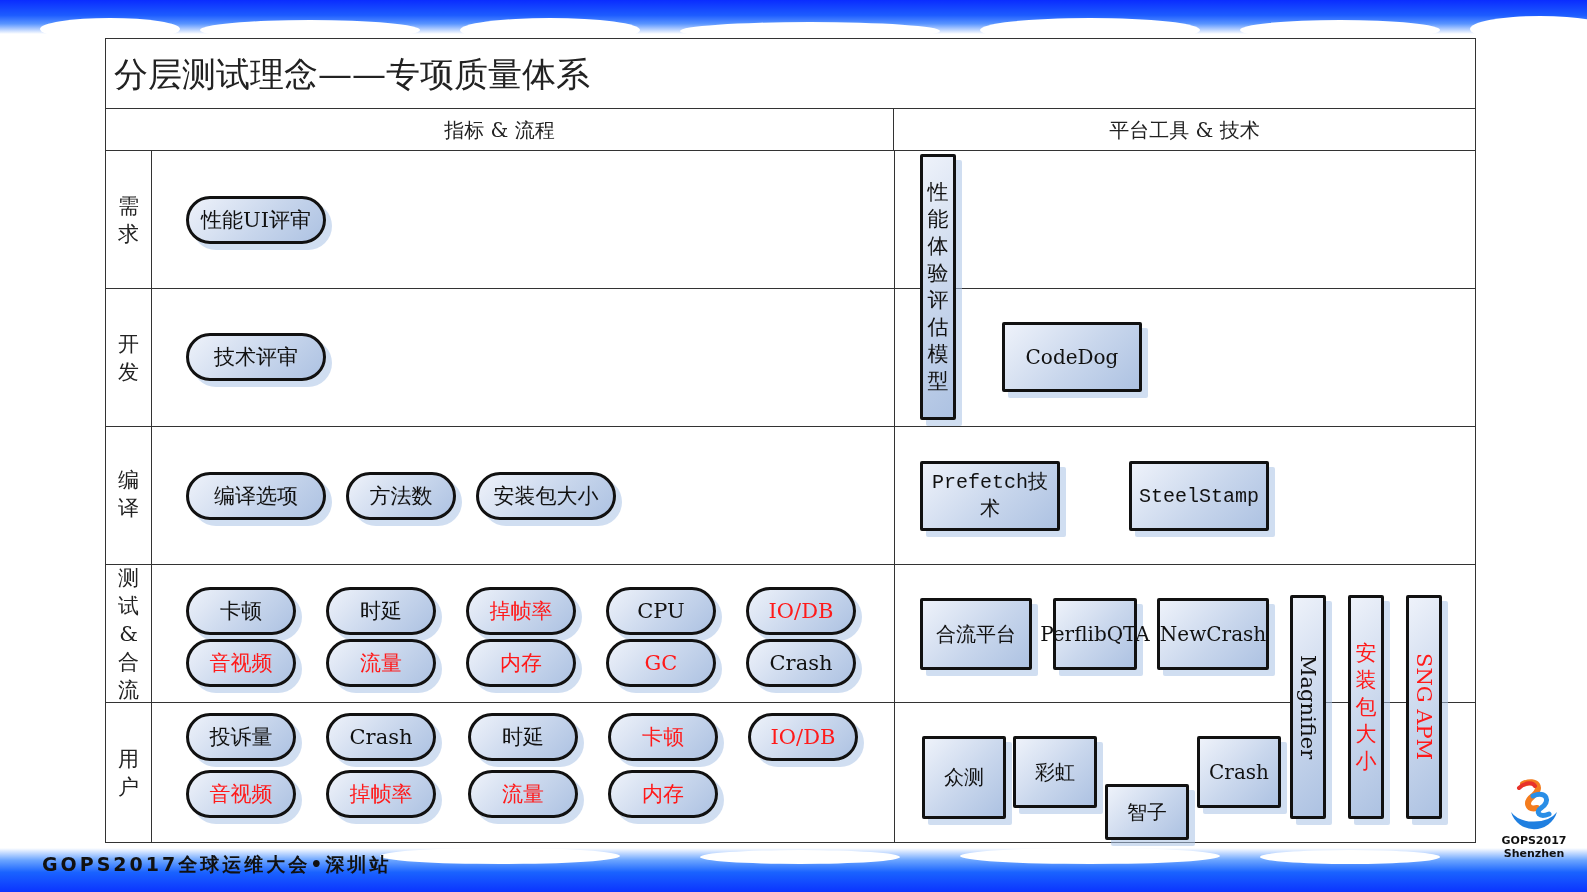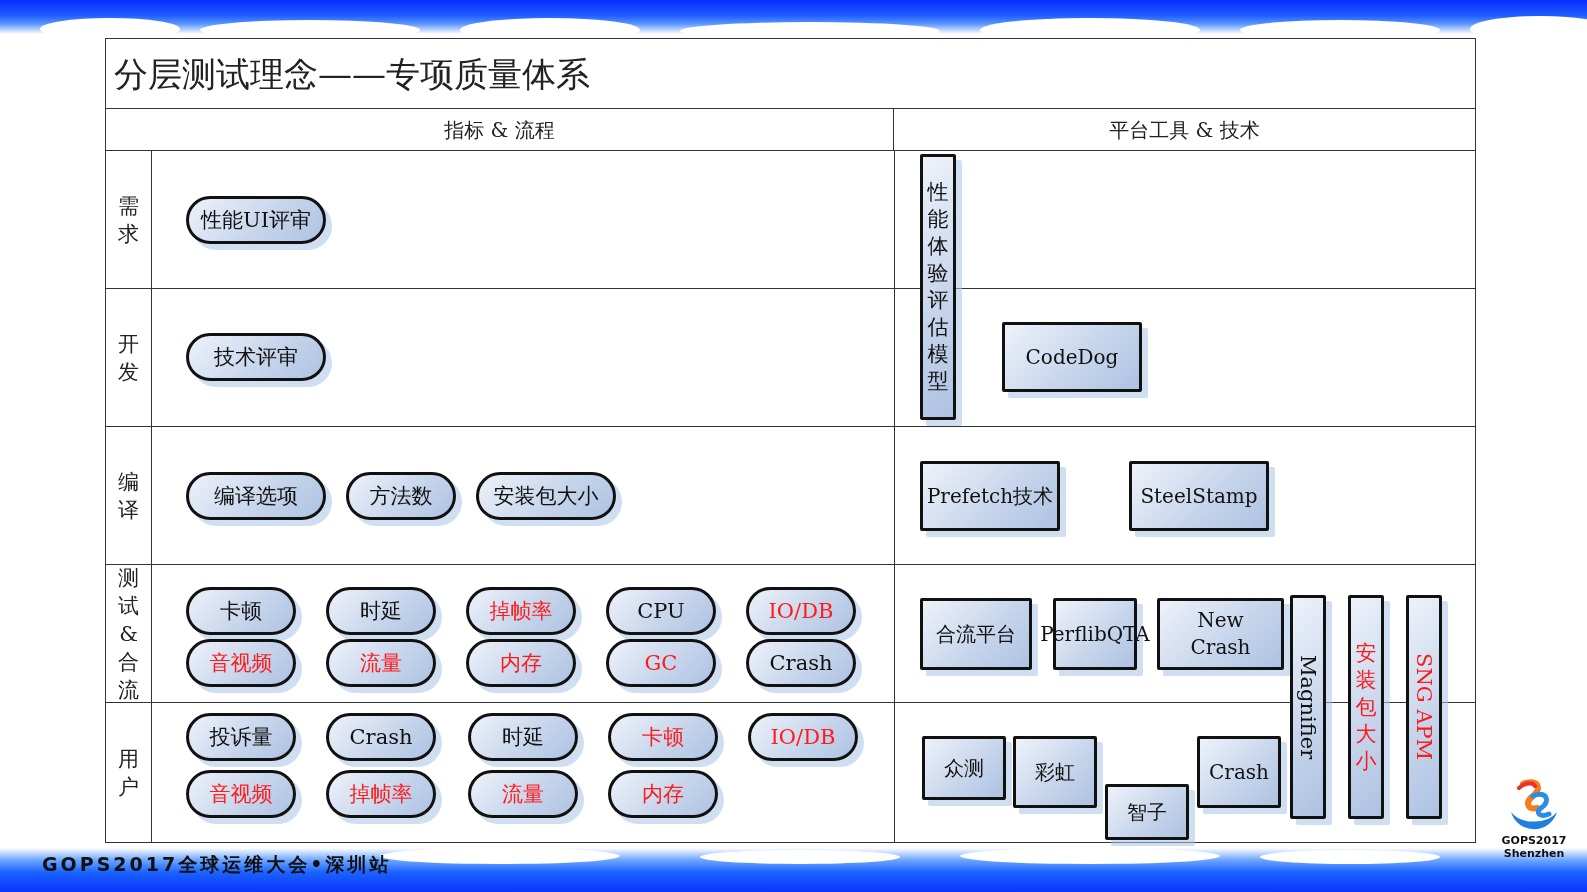--- a/index.html
+++ b/index.html
@@ -116,21 +116,21 @@
       </div>
     <div class="mid-divider"></div>
     <div class="pill" style="left:80px;top:44px;width:140px;">
         <span>技术评审</span>
       </div>
     <div class="box" style="left:896px;top:33px;width:140px;height:70px;">
         <span>CodeDog</span>
       </div>
   </div>
 
-  <div class="stage-row" style="top:388px;height:138px;">
+  <div class="stage-row" style="top:388px;height:138px;font-family:Liberation Mono, monospace;">
     <div class="stage-label">
         <span>编译</span>
       </div>
     <div class="mid-divider"></div>
     <div class="pill" style="left:80px;top:45px;width:140px;">
         <span>编译选项</span>
       </div>
     <div class="pill" style="left:240px;top:45px;width:110px;">
         <span>方法数</span>
       </div>
@@ -180,21 +180,21 @@
     <div class="pill" style="left:640px;top:74px;width:110px;">
         <span>Crash</span>
       </div>
     <div class="box" style="left:814px;top:33px;width:112px;height:72px;">
         <span>合流平台</span>
       </div>
     <div class="box" style="left:947px;top:33px;width:84px;height:72px;flex-direction:row;">
         <span>Perflib</span>
         <span>QTA</span>
       </div>
-    <div class="box" style="left:1051px;top:33px;width:127px;height:72px;flex-direction:column;">
+    <div class="box" style="left:1051px;top:33px;width:112px;height:72px;flex-direction:row;">
         <span>New</span>
         <span>Crash</span>
       </div>
   </div>
 
   <div class="stage-row last" style="top:664px;height:139px;">
     <div class="stage-label">
         <span>用户</span>
       </div>
     <div class="mid-divider"></div>
@@ -218,21 +218,21 @@
       </div>
     <div class="pill red" style="left:220px;top:67px;width:110px;">
         <span>掉帧率</span>
       </div>
     <div class="pill red" style="left:362px;top:67px;width:110px;">
         <span>流量</span>
       </div>
     <div class="pill red" style="left:502px;top:67px;width:110px;">
         <span>内存</span>
       </div>
-    <div class="box" style="left:816px;top:33px;width:84px;height:64px;">
+    <div class="box" style="left:816px;top:33px;width:84px;height:83px;">
         <span>众测</span>
       </div>
     <div class="box" style="left:907px;top:33px;width:84px;height:72px;">
         <span>彩虹</span>
       </div>
     <div class="box" style="left:999px;top:33px;width:84px;height:56px;margin-top:48px;">
         <span>智子</span>
       </div>
     <div class="box" style="left:1091px;top:33px;width:84px;height:72px;">
         <span>Crash</span>

